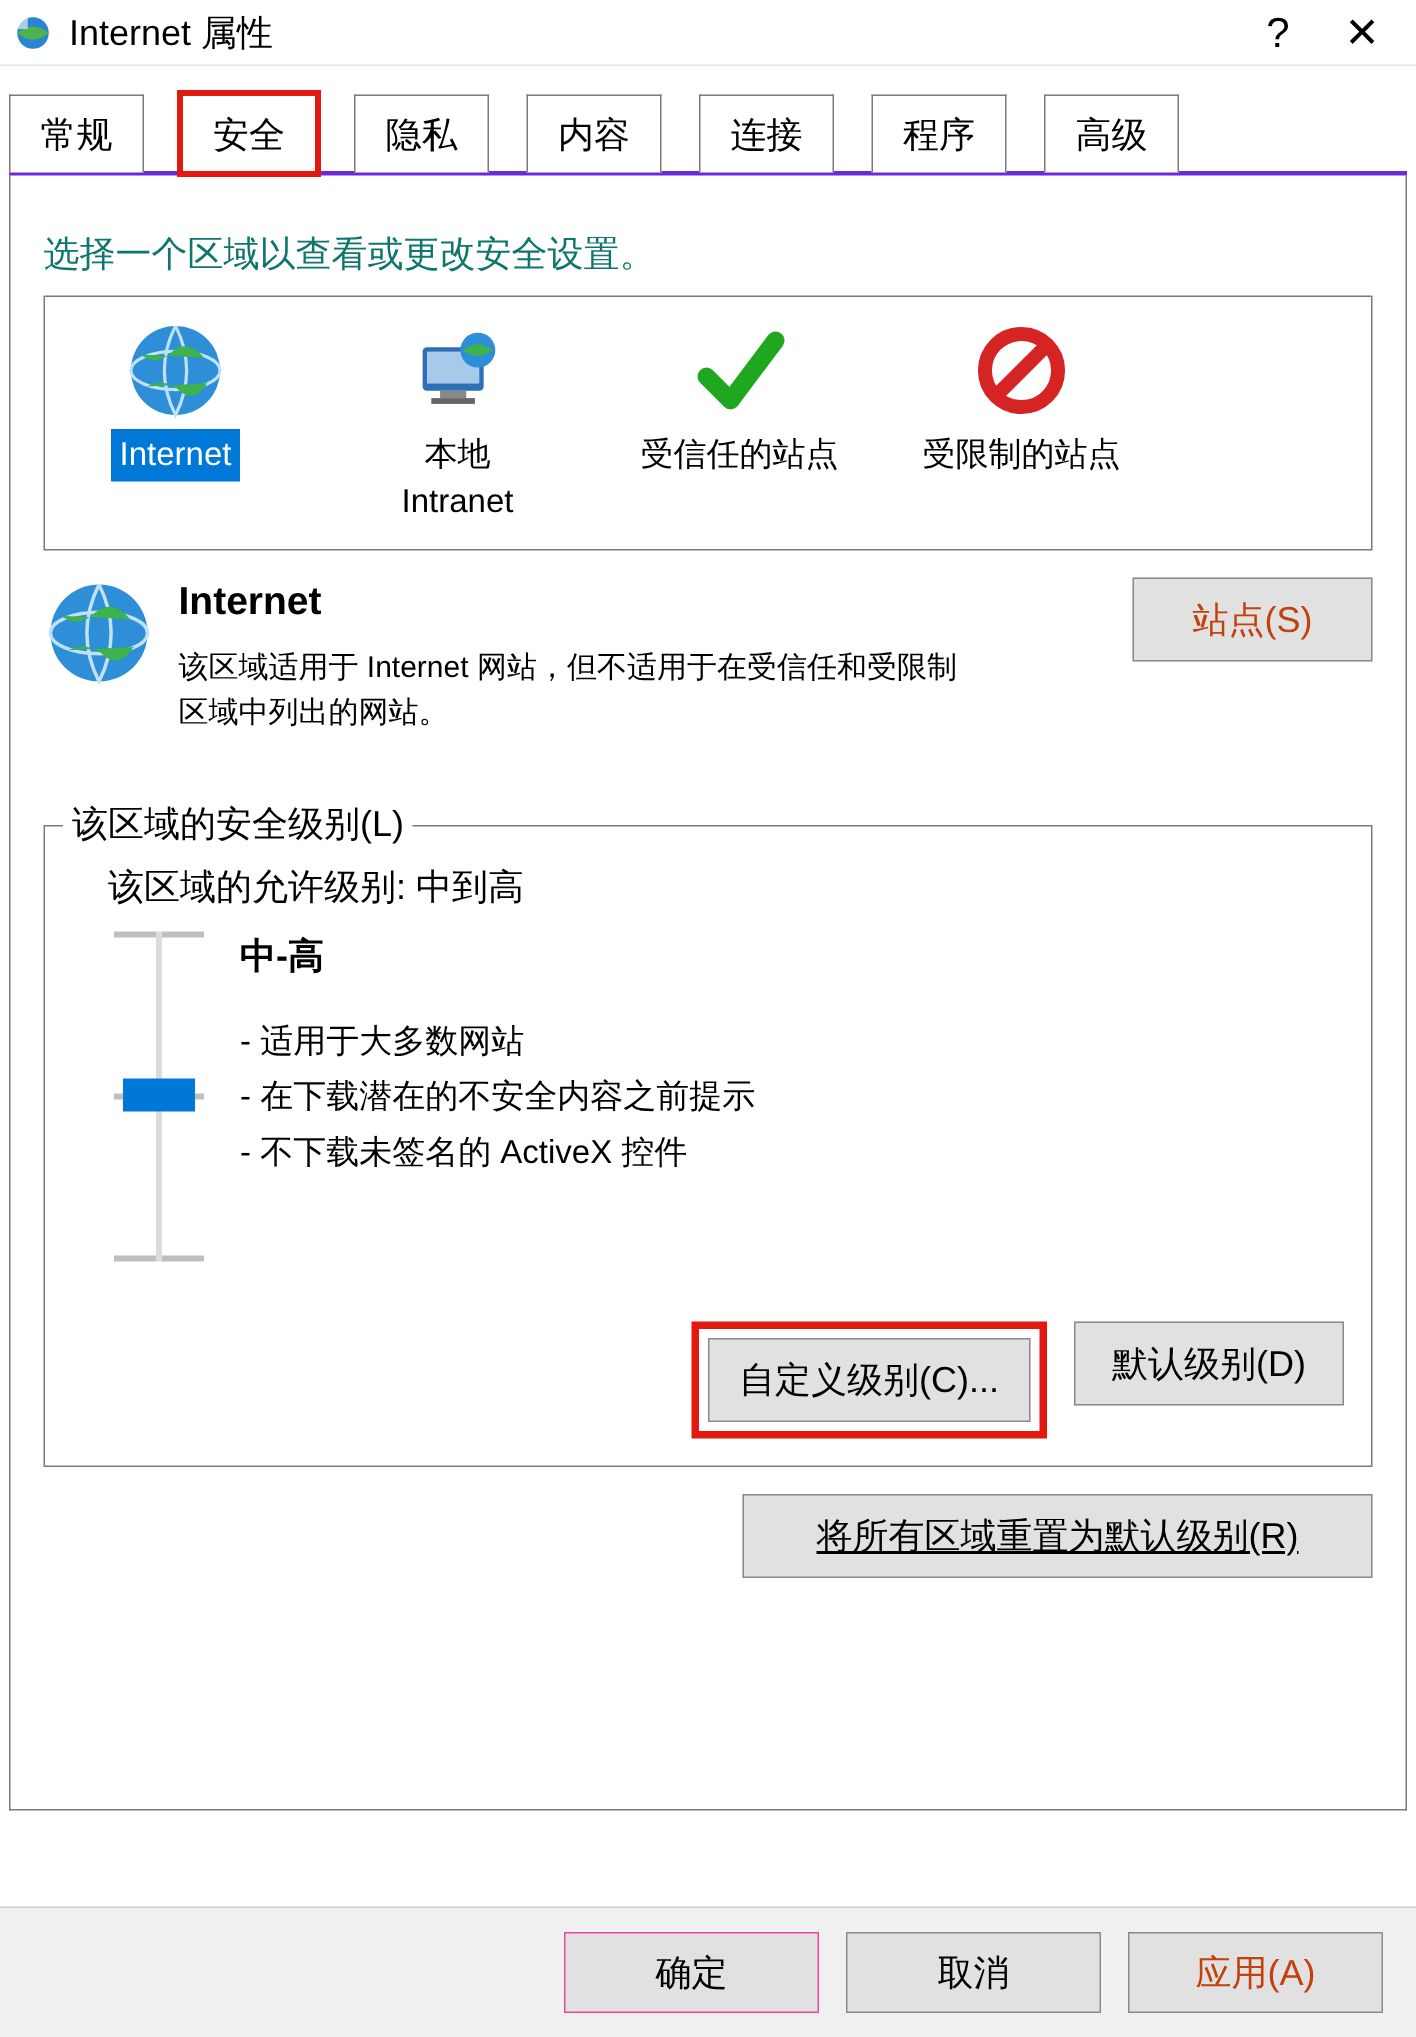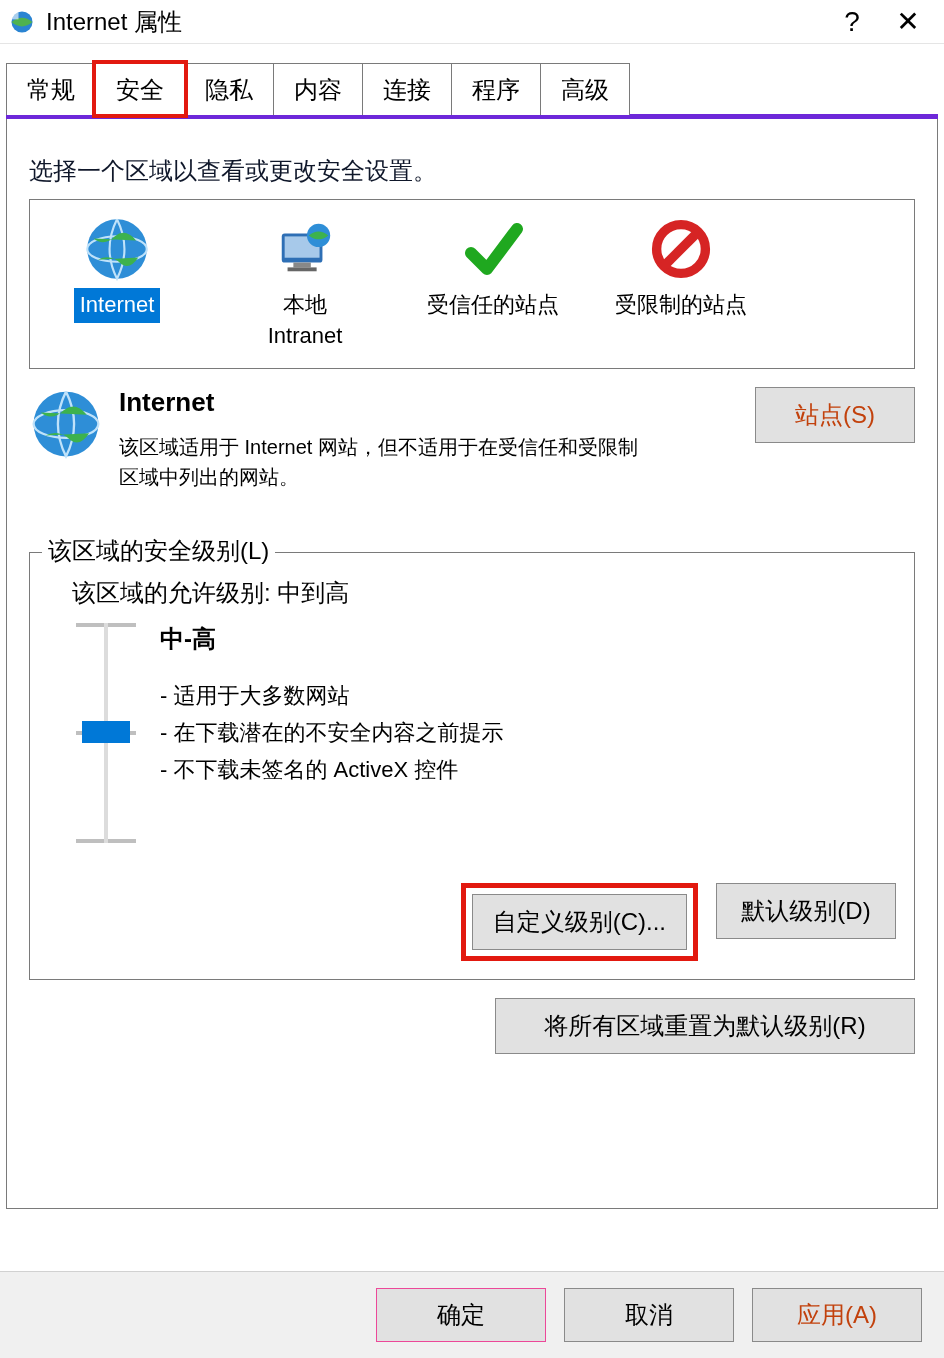--- a/index.html
+++ b/index.html
@@ -42,22 +42,23 @@
     justify-content: center;
     font-size: 28px;
     color: #000;
     background: transparent;
   }
   .tabs-wrap {
     padding: 18px 6px 0 6px;
   }
   .tabs {
     display: flex;
-    border-bottom: 5px solid #6d28d9;
+    border-bottom: 3px solid #6d28d9;
     position: relative;
+    gap: 26px;
   }
   .tab {
     padding: 10px 20px 8px 20px;
     font-size: 24px;
     background: #fff;
     border: 1px solid #7a7a7a;
     border-bottom: none;
     margin-right: -1px;
     position: relative;
     top: 1px;
@@ -79,21 +80,21 @@
   .tab-panel {
     border: 1px solid #7a7a7a;
     border-top: none;
     background: #fff;
     padding: 36px 22px 150px 22px;
     min-height: 1090px;
   }
   .instruction {
     font-size: 24px;
     margin-bottom: 12px;
-    color: #0f172a;
+    color: #0f766e;
   }
   .zone-box {
     border: 1px solid #7a7a7a;
     padding: 14px 12px 14px 12px;
     display: flex;
     gap: 38px;
   }
   .zone-item {
     display: flex;
     flex-direction: column;
@@ -224,20 +225,21 @@
     display: flex;
     gap: 18px;
     justify-content: flex-end;
     margin-top: 40px;
   }
   .level-buttons .btn { min-width: 180px; height: 56px;}
   .reset-row {
     display: flex;
     justify-content: flex-end;
     margin-top: 18px;
+    text-decoration: underline;
   }
   .reset-row .btn { width: 420px; height: 56px;}
 
   .dialog-buttons {
     display: flex;
     gap: 18px;
     justify-content: flex-end;
     padding: 16px 22px 16px 0;
     background: #f0f0f0;
     border-top: 1px solid #d1d1d1;

